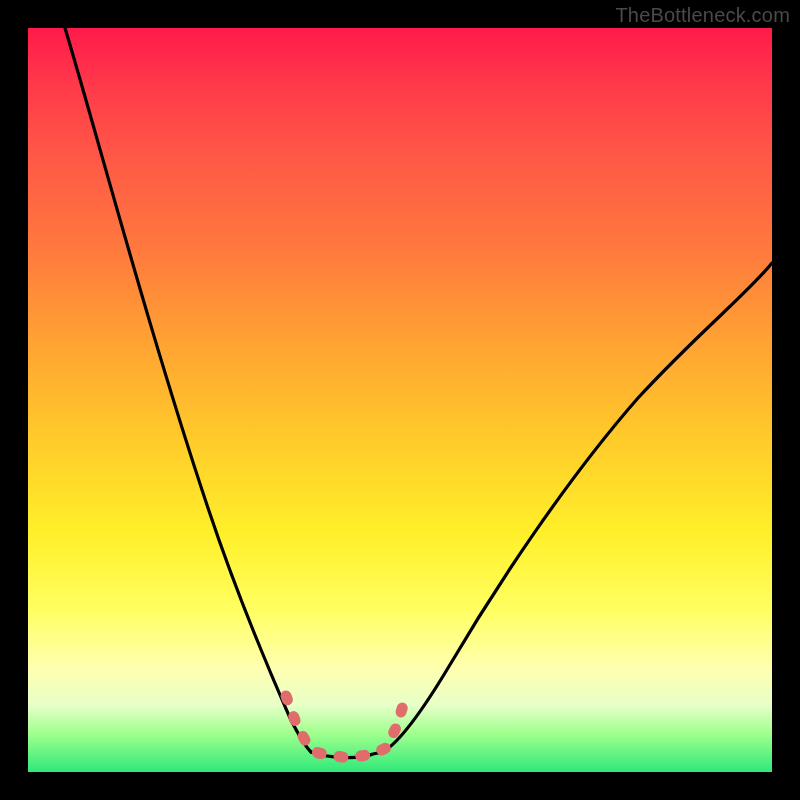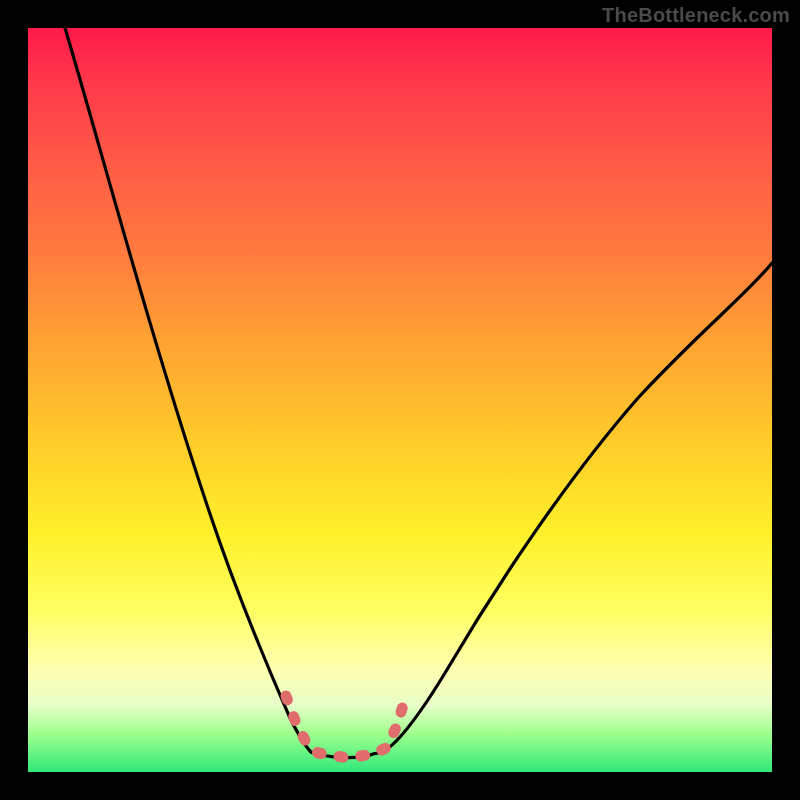--- a/index.html
+++ b/index.html
@@ -40,21 +40,21 @@
       #2fe87a 100%
     );
   }
   .watermark {
     position: absolute;
     top: 4px;
     right: 10px;
     color: #4a4a4a;
     font-size: 20px;
     letter-spacing: 0.2px;
-    font-weight: 700;
+    font-weight: 400;
   }
   svg.curve {
     position: absolute;
     left: 0;
     top: 0;
     width: 744px;
     height: 744px;
     overflow: visible;
   }
 </style>

